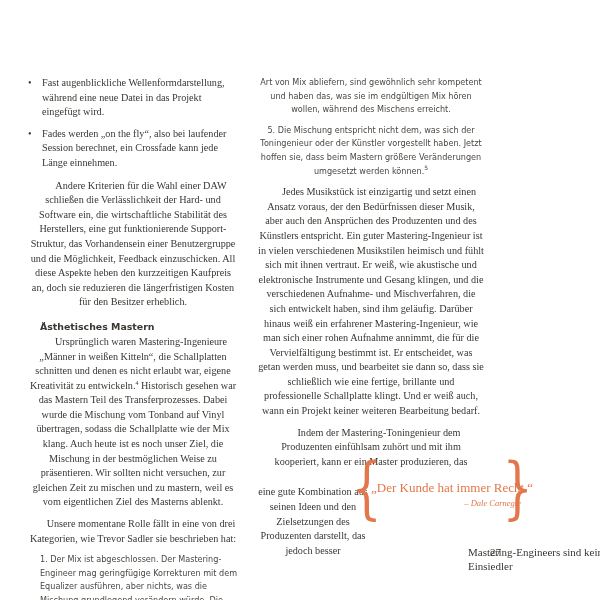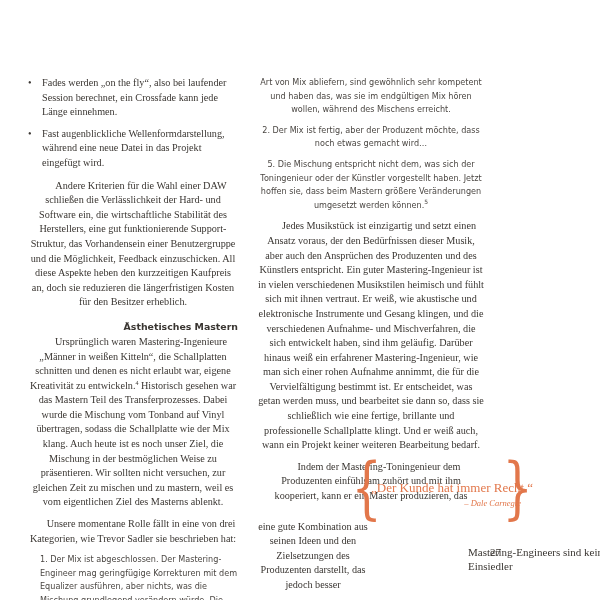--- a/index.html
+++ b/index.html
@@ -5,56 +5,55 @@
     html, body { margin: 0; padding: 0; background: #ffffff; }
     body { width: 600px; height: 600px; position: relative; overflow: hidden; color: #3a3632; }
     .col { position: absolute; top: 76px; font-family: "Liberation Serif", serif; font-size: 10.2px; line-height: 14.6px; }
     .col-left { left: 28px; width: 210px; }
     .col-right { left: 258px; width: 226px; }
     .bullets { list-style: none; margin: 0 0 8px 0; padding: 0; }
     .bullets li { position: relative; padding-left: 14px; margin-bottom: 7px; }
     .bullets li::before { content: "•"; position: absolute; left: 0; top: 0; }
     p { margin: 0 0 7px 0; text-indent: 16px; text-align: center; }
     p.noindent { text-indent: 0; }
-    h3 { margin: 10px 0 2px 4px; font-family: "DejaVu Sans", sans-serif; font-weight: bold; font-size: 9.4px; line-height: 13px; text-align: right; }
+    h3 { margin: 10px 0 2px 12px; font-family: "DejaVu Sans", sans-serif; font-weight: bold; font-size: 9.4px; line-height: 13px; }
     .sans { font-family: "DejaVu Sans", sans-serif; font-size: 8.1px; line-height: 13.6px; color: #4a4642; }
     .sans-block { margin: 0 0 7px 12px; }
     .col-right .sans-block { margin-left: 0; text-align: center; }
     sup { font-size: 6px; line-height: 0; vertical-align: super; }
     .narrow p { width: 110px; }
     .pull-quote { position: absolute; left: 345px; top: 460px; width: 200px; height: 72px; color: #e2774b; font-family: "Liberation Serif", serif; }
     .brace { position: absolute; top: -6px; font-size: 68px; line-height: 68px; font-weight: 300; color: #e2774b; font-family: "DejaVu Serif", serif; transform: scaleX(0.7); }
     .brace-left { left: 0; }
     .brace-right { right: 6px; }
     .quote-text { position: absolute; left: 26px; top: 20px; font-size: 13px; white-space: nowrap; }
     .quote-author { position: absolute; right: 24px; top: 38px; font-style: italic; font-size: 8.5px; white-space: nowrap; }
     .footer { position: absolute; top: 546px; left: 446px; font-family: "Liberation Serif", serif; font-size: 11px; line-height: 13.5px; color: #3a3632; }
     .page-number { position: absolute; left: 0; top: 0; margin-left: 44px; }
     .running-title { position: absolute; left: 22px; top: 0; width: 140px; }
   </style>
 </head>
 <body>
 
 <div class="col col-left">
   <ul class="bullets">
+    <li>Fast augenblickliche Wellenformdarstellung, während eine neue Datei in das Projekt eingefügt wird.</li>
     <li>Fades werden „on the fly“, also bei laufender Session berechnet, ein Crossfade kann jede Länge einnehmen.</li>
-    <li>Fast augenblickliche Wellenformdarstellung, während eine neue Datei in das Projekt eingefügt wird.</li>
   </ul>
   <p>Andere Kriterien für die Wahl einer DAW schließen die Verlässlichkeit der Hard- und Software ein, die wirtschaftliche Stabilität des Herstellers, eine gut funktionierende Support-Struktur, das Vorhandensein einer Benutzergruppe und die Möglichkeit, Feedback einzuschicken. All diese Aspekte heben den kurzzeitigen Kaufpreis an, doch sie reduzieren die längerfristigen Kosten für den Besitzer erheblich.</p>
   <h3>Ästhetisches Mastern</h3>
   <p class="noindent">
     <span style="padding-left:16px">Ursprünglich waren Mastering-Ingenieure „Männer in weißen Kitteln“, die Schallplatten schnitten und denen es nicht erlaubt war, eigene Kreativität zu entwickeln.</span><sup>4</sup><span> Historisch gesehen war das Mastern Teil des Transferprozesses. Dabei wurde die Mischung vom Tonband auf Vinyl übertragen, sodass die Schallplatte wie der Mix klang. Auch heute ist es noch unser Ziel, die Mischung in der bestmöglichen Weise zu präsentieren. Wir sollten nicht versuchen, zur gleichen Zeit zu mischen und zu mastern, weil es vom eigentlichen Ziel des Masterns ablenkt.</span>
   </p>
   <p>Unsere momentane Rolle fällt in eine von drei Kategorien, wie Trevor Sadler sie beschrieben hat:</p>
   <div class="sans sans-block">1. Der Mix ist abgeschlossen. Der Mastering-Engineer mag geringfügige Korrekturen mit dem Equalizer ausführen, aber nichts, was die Mischung grundlegend verändern würde. Die Toningenieure, die diese</div>
 </div>
 
 <div class="col col-right">
   <div class="sans sans-block">Art von Mix abliefern, sind gewöhnlich sehr kompetent und haben das, was sie im endgültigen Mix hören wollen, während des Mischens erreicht.</div>
-  <div class="sans sans-block">2. Der Mix ist fertig, aber der Produzent möchte, dass noch etwas gemacht wird…</div>
   <div class="sans sans-block">
     <span>5. Die Mischung entspricht nicht dem, was sich der Toningenieur oder der Künstler vorgestellt haben. Jetzt hoffen sie, dass beim Mastern größere Veränderungen umgesetzt werden können.</span><sup>5</sup>
   </div>
   <p>Jedes Musikstück ist einzigartig und setzt einen Ansatz voraus, der den Bedürfnissen dieser Musik, aber auch den Ansprüchen des Produzenten und des Künstlers entspricht. Ein guter Mastering-Ingenieur ist in vielen verschiedenen Musikstilen heimisch und fühlt sich mit ihnen vertraut. Er weiß, wie akustische und elektronische Instrumente und Gesang klingen, und die verschiedenen Aufnahme- und Mischverfahren, die sich entwickelt haben, sind ihm geläufig. Darüber hinaus weiß ein erfahrener Mastering-Ingenieur, wie man sich einer rohen Aufnahme annimmt, die für die Vervielfältigung bestimmt ist. Er entscheidet, was getan werden muss, und bearbeitet sie dann so, dass sie schließlich wie eine fertige, brillante und professionelle Schallplatte klingt. Und er weiß auch, wann ein Projekt keiner weiteren Bearbeitung bedarf.</p>
   <p style="margin-bottom:16px">Indem der Mastering-Toningenieur dem Produzenten einfühlsam zuhört und mit ihm kooperiert, kann er ein Master produzieren, das</p>
   <div class="narrow">
     <p class="noindent">eine gute Kombination aus seinen Ideen und den Zielsetzungen des Produzenten darstellt, das jedoch besser</p>
   </div>
 </div>
 

